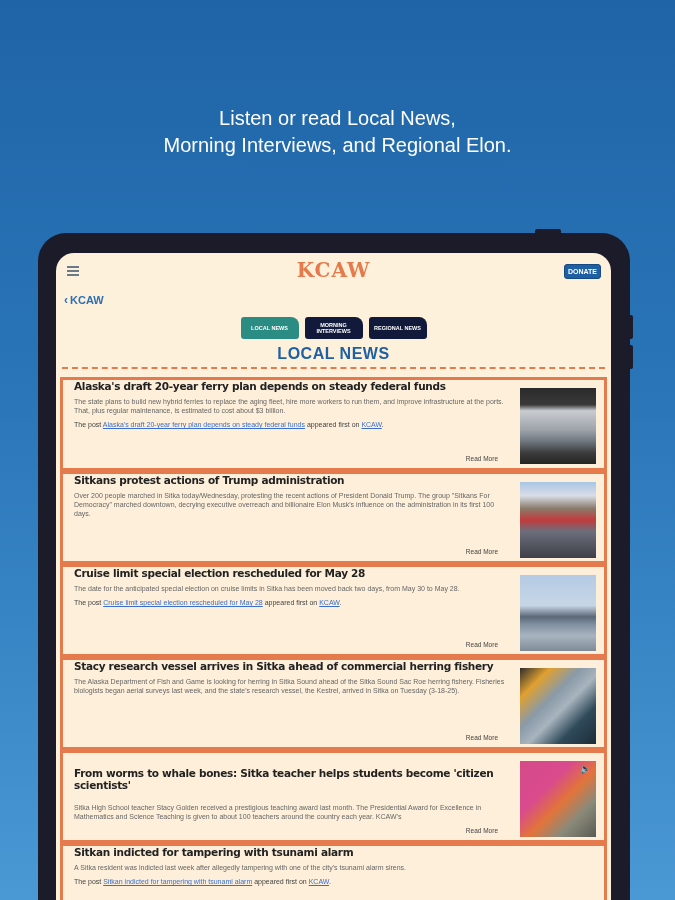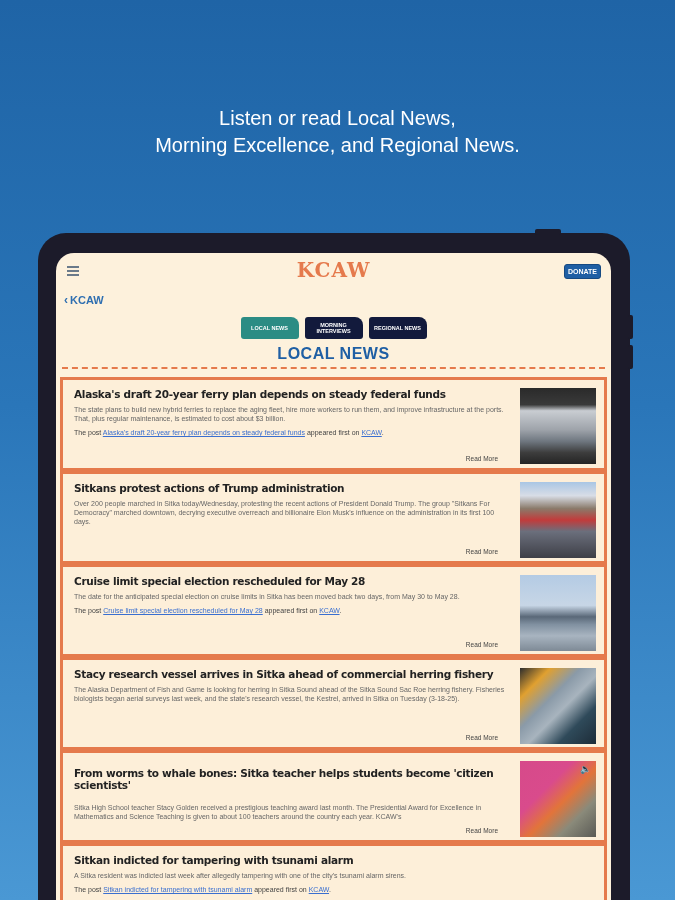--- a/index.html
+++ b/index.html
@@ -17,40 +17,40 @@
   .back{position:absolute;left:8px;top:40px;color:#2f6fb1;font-size:11px;font-weight:bold;display:flex;align-items:center;gap:2px;}
   .tabs{position:absolute;top:64px;left:0;right:0;display:flex;justify-content:center;gap:6px;}
   .tab{width:58px;height:22px;border-radius:3px 8px 3px 3px;color:#fff;font-size:5.5px;font-weight:bold;text-align:center;display:flex;align-items:center;justify-content:center;line-height:6px;padding:2px;}
   .tab.active{background:#2b8c84;}
   .tab.inactive{background:#121a3c;}
   .section-title{position:absolute;top:92px;left:0;right:0;text-align:center;color:#1f5fa4;font-size:16px;font-weight:bold;letter-spacing:0.5px;}
   .dash{position:absolute;top:114px;left:6px;right:6px;border-top:2px dashed #e57a4c;}
   .list{position:absolute;top:124px;left:4px;right:4px;}
   .card{position:relative;border:3px solid #e57a4c;border-bottom-width:2px;background:#fdefd9;height:93px;margin-bottom:0;}
   .card + .card{border-top-width:4px;}
-  .card .text{position:absolute;left:11px;top:8px;width:437px;}
+  .card .text{position:absolute;left:11px;top:0;width:437px;}
   .card .title{font-size:10.5px;font-weight:bold;color:#222;margin-bottom:5px;font-family:"DejaVu Sans",sans-serif;letter-spacing:-0.3px;}
   .card .desc{font-size:7px;line-height:9px;color:#666;font-family:"Liberation Sans",sans-serif;}
   .card .post{font-size:7px;color:#444;margin-top:6px;font-family:"Liberation Sans",sans-serif;}
   .card .post a{color:#3a6fd0;text-decoration:underline;}
   .card .readmore{position:absolute;right:106px;bottom:6px;font-size:6.5px;color:#444;font-family:"Liberation Sans",sans-serif;}
   .thumb{position:absolute;right:8px;top:8px;width:76px;height:76px;}
   .t1{background:linear-gradient(180deg,#2a2a2a 0%,#3a3a3a 22%,#c9cdd2 30%,#9ea3aa 55%,#6f7780 70%,#3d3d3d 85%,#242424 100%);}
   .t2{background:linear-gradient(180deg,#a9c6e4 0%,#d8dde6 18%,#8a7a6a 35%,#c23b3b 50%,#6b6f7c 65%,#3e3f47 100%);}
   .t3{background:linear-gradient(180deg,#b4cbe4 0%,#c7d6e6 40%,#5a6878 55%,#8090a0 65%,#a8b4c0 80%,#7e8a96 100%);}
   .t4{background:linear-gradient(135deg,#2d2d2d 0%,#e0a030 20%,#8a9aa8 40%,#a8b4be 55%,#2f4a5a 75%,#1d2c38 100%);}
   .t5{background:linear-gradient(135deg,#d64a8a 0%,#d94b8c 35%,#e2743a 55%,#8a8a7a 75%,#5a5a55 100%);}
   .speaker{position:absolute;right:4px;top:3px;color:#fff;font-size:9px;}
 </style>
 </head>
 <body>
 
 <div class="promo">
   <div>Listen or read Local News,</div>
-  <div>Morning Excellence, and Regional News.</div>
+  <div>Morning Interviews, and Regional Elon.</div>
 </div>
 
 <div class="tablet">
   <div class="side-btn" style="left:497px;top:-4px;width:26px;height:6px;"></div>
   <div class="side-btn" style="left:590px;top:82px;width:5px;height:24px;"></div>
   <div class="side-btn" style="left:590px;top:112px;width:5px;height:24px;"></div>
 
   <div class="screen">
     <div class="topbar">
       <div class="hamburger">

